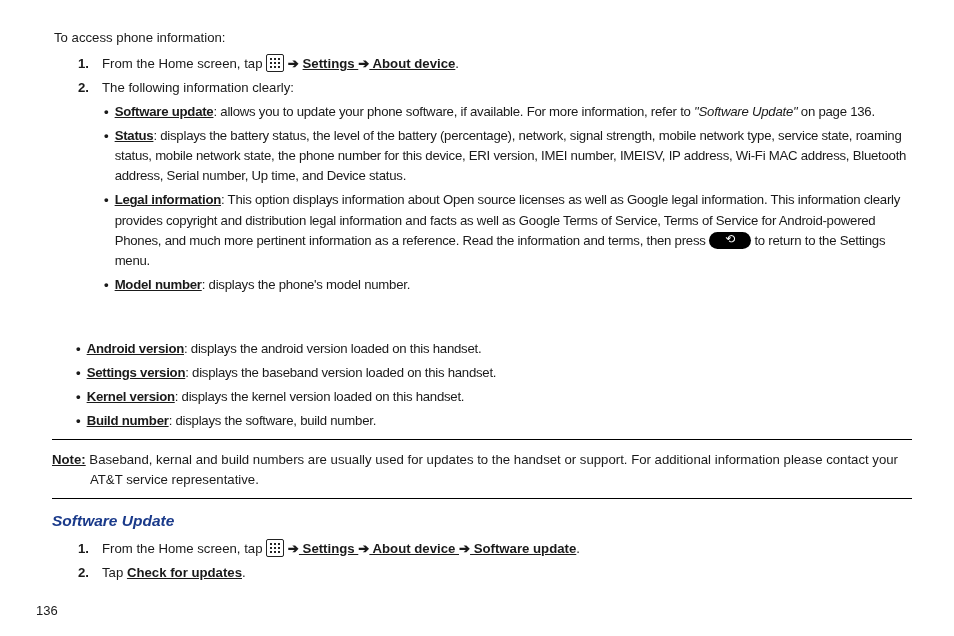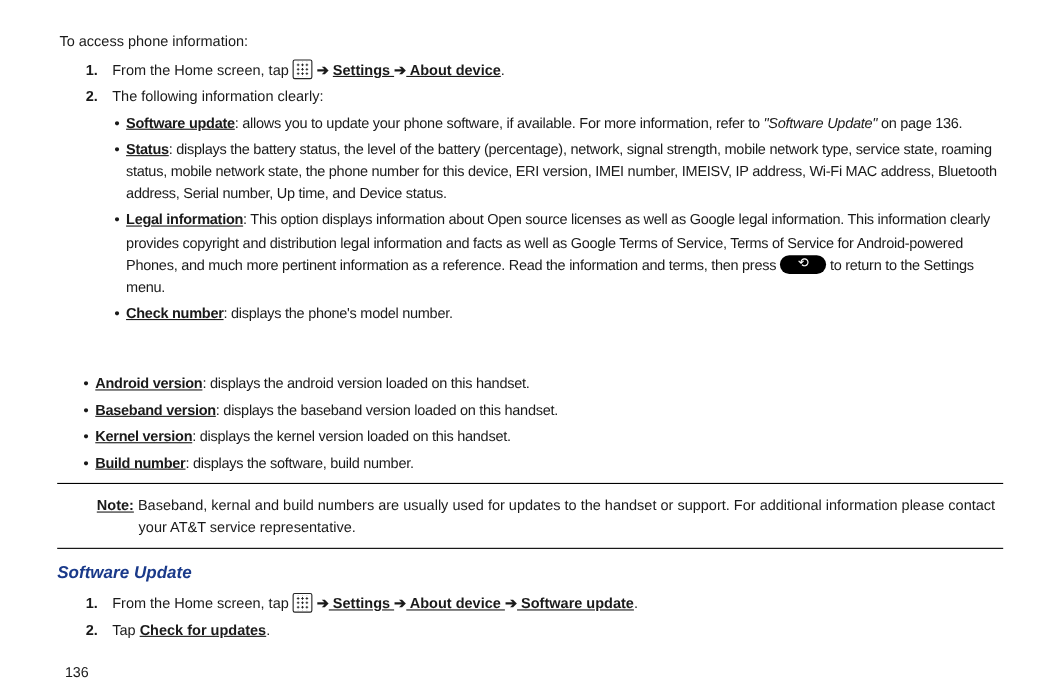--- a/index.html
+++ b/index.html
@@ -86,21 +86,21 @@
     color: #1a3a8a;
     font-weight: bold;
     font-style: italic;
     font-size: 15.5px;
     margin-bottom: 6px;
   }
   .para { margin-bottom: 8px; }
   .para-indent { margin-left: 8px; }
   .pagenum {
     position: absolute;
-    left: 59px;
+    left: 36px;
     bottom: 18px;
     font-size: 13px;
   }
   .right-bul {
     margin-left: 24px;
   }
   em.ref { font-style: italic; }
 </style>
 </head>
 <body>
@@ -144,39 +144,39 @@
       <span class="t condensed">
         <b>Legal information</b><span>: This option displays information about Open source licenses as well as Google legal information. This information clearly provides copyright and distribution legal information and facts as well as Google Terms of Service, Terms of Service for Android-powered Phones, and much more pertinent information as a reference. Read the information and terms, then press </span>
         <span class="icon-back"></span>
         <span> to return to the Settings menu.</span>
       </span>
     </div>
 
     <div class="bul">
       <span class="dot">•</span>
       <span class="t condensed">
-        <b>Check number</b><span>: displays the phone's model number.</span>
+        <b>Model number</b><span>: displays the phone's model number.</span>
       </span>
     </div>
 
   </div>
 
   <div class="col">
 
     <div class="bul right-bul">
       <span class="dot">•</span>
       <span class="t condensed">
         <b>Android version</b><span>: displays the android version loaded on this handset.</span>
       </span>
     </div>
 
     <div class="bul right-bul">
       <span class="dot">•</span>
       <span class="t condensed">
-        <b>Baseband version</b><span>: displays the baseband version loaded on this handset.</span>
+        <b>Settings version</b><span>: displays the baseband version loaded on this handset.</span>
       </span>
     </div>
 
     <div class="bul right-bul">
       <span class="dot">•</span>
       <span class="t condensed">
         <b>Kernel version</b><span>: displays the kernel version loaded on this handset.</span>
       </span>
     </div>
 
@@ -190,21 +190,21 @@
     <hr class="hr">
 
     <div class="note">
       <b>Note:</b><span style="display:inline;"> Baseband, kernal and build numbers are usually used for updates to the handset or support. For additional information please contact your AT&amp;T service representative.</span>
       
     </div>
 
     <style>
       .note { text-indent: 0; }
       .note span { }
-      .note { padding-left: 38px; text-indent: -38px; margin-left: 36px; }
+      .note { padding-left: 38px; text-indent: -38px; }
     </style>
 
     <hr class="hr">
 
     <div class="heading">Software Update</div>
 
 
     <div class="ol-num">
       <span class="n">1.</span>
       <span class="t">

